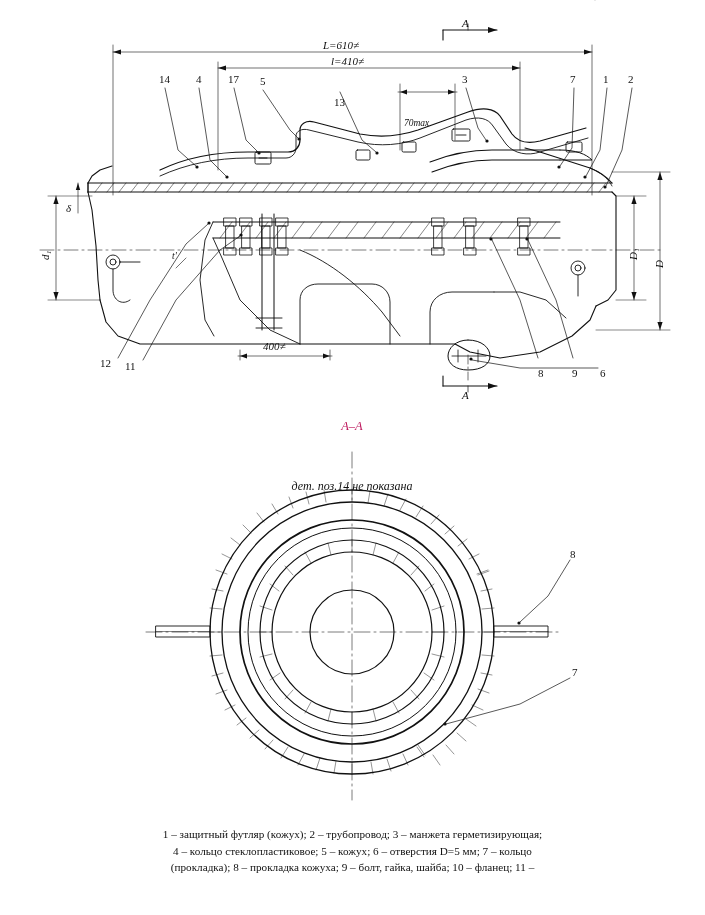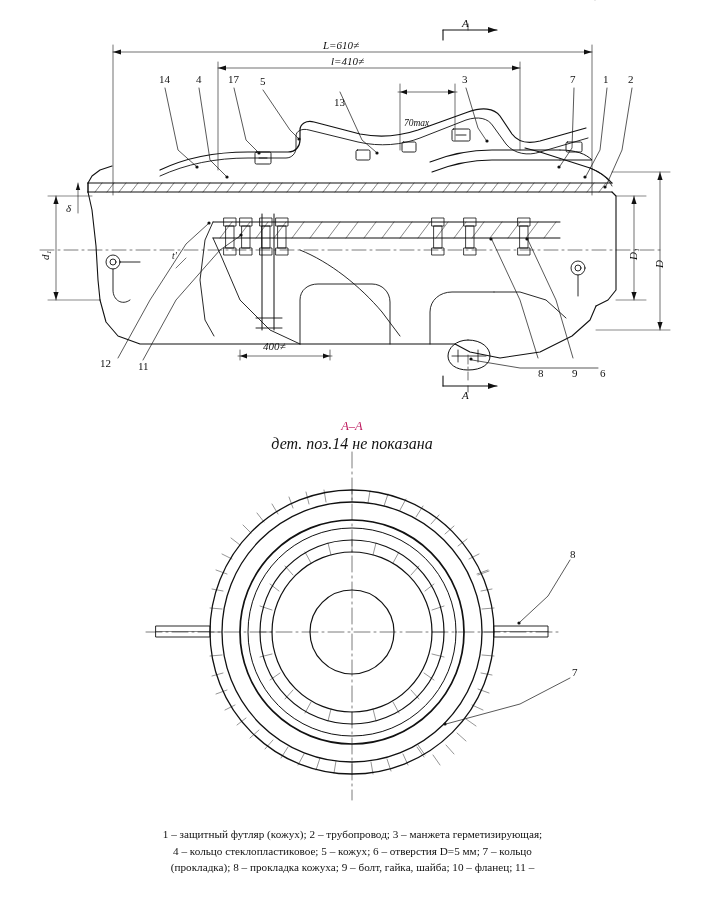--- a/index.html
+++ b/index.html
@@ -46,23 +46,24 @@
     font-style: italic;
     font-size: 12.5px;
     color: #be185d;
     white-space: nowrap;
   }
   .section-sub {
     position: absolute;
     text-align: center;
     font-family: "Liberation Serif", serif;
     font-style: italic;
-    font-size: 16px;
+    font-size: 12px;
     color: #111;
     white-space: nowrap;
+    margin-top: 44px;
   }
   #legend {
     position: absolute;
     left: 60px;
     top: 826px;
     width: 585px;
     text-align: center;
     font-family: Liberation Serif, serif;
     font-size: 11.2px;
     line-height: 16.5px;
@@ -467,21 +468,21 @@
   <div class="lbl" style="left:196px; top:74px;">4</div>
   <div class="lbl" style="left:228px; top:74px;">17</div>
   <div class="lbl" style="left:260px; top:76px;">5</div>
   <div class="lbl" style="left:334px; top:97px;">13</div>
   <div class="lbl" style="left:462px; top:74px;">3</div>
   <div class="lbl" style="left:570px; top:74px;">7</div>
   <div class="lbl" style="left:603px; top:74px;">1</div>
   <div class="lbl" style="left:628px; top:74px;">2</div>
 
   <div class="lbl" style="left:100px; top:358px;">12</div>
-  <div class="lbl" style="left:138px; top:361px;">11</div>
+  <div class="lbl" style="left:125px; top:361px;">11</div>
   <div class="lbl" style="left:600px; top:368px;">6</div>
   <div class="lbl" style="left:538px; top:368px;">8</div>
   <div class="lbl" style="left:572px; top:368px;">9</div>
 
   <div class="section-title" style="left:282px; top:419px; width:140px;">A–A</div>
   <div class="section-sub" style="left:262px; top:435px; width:180px;">дет. поз.14  не показана</div>
 
   <div class="lbl" style="left:570px; top:549px;">8</div>
   <div class="lbl" style="left:572px; top:667px;">7</div>
 

